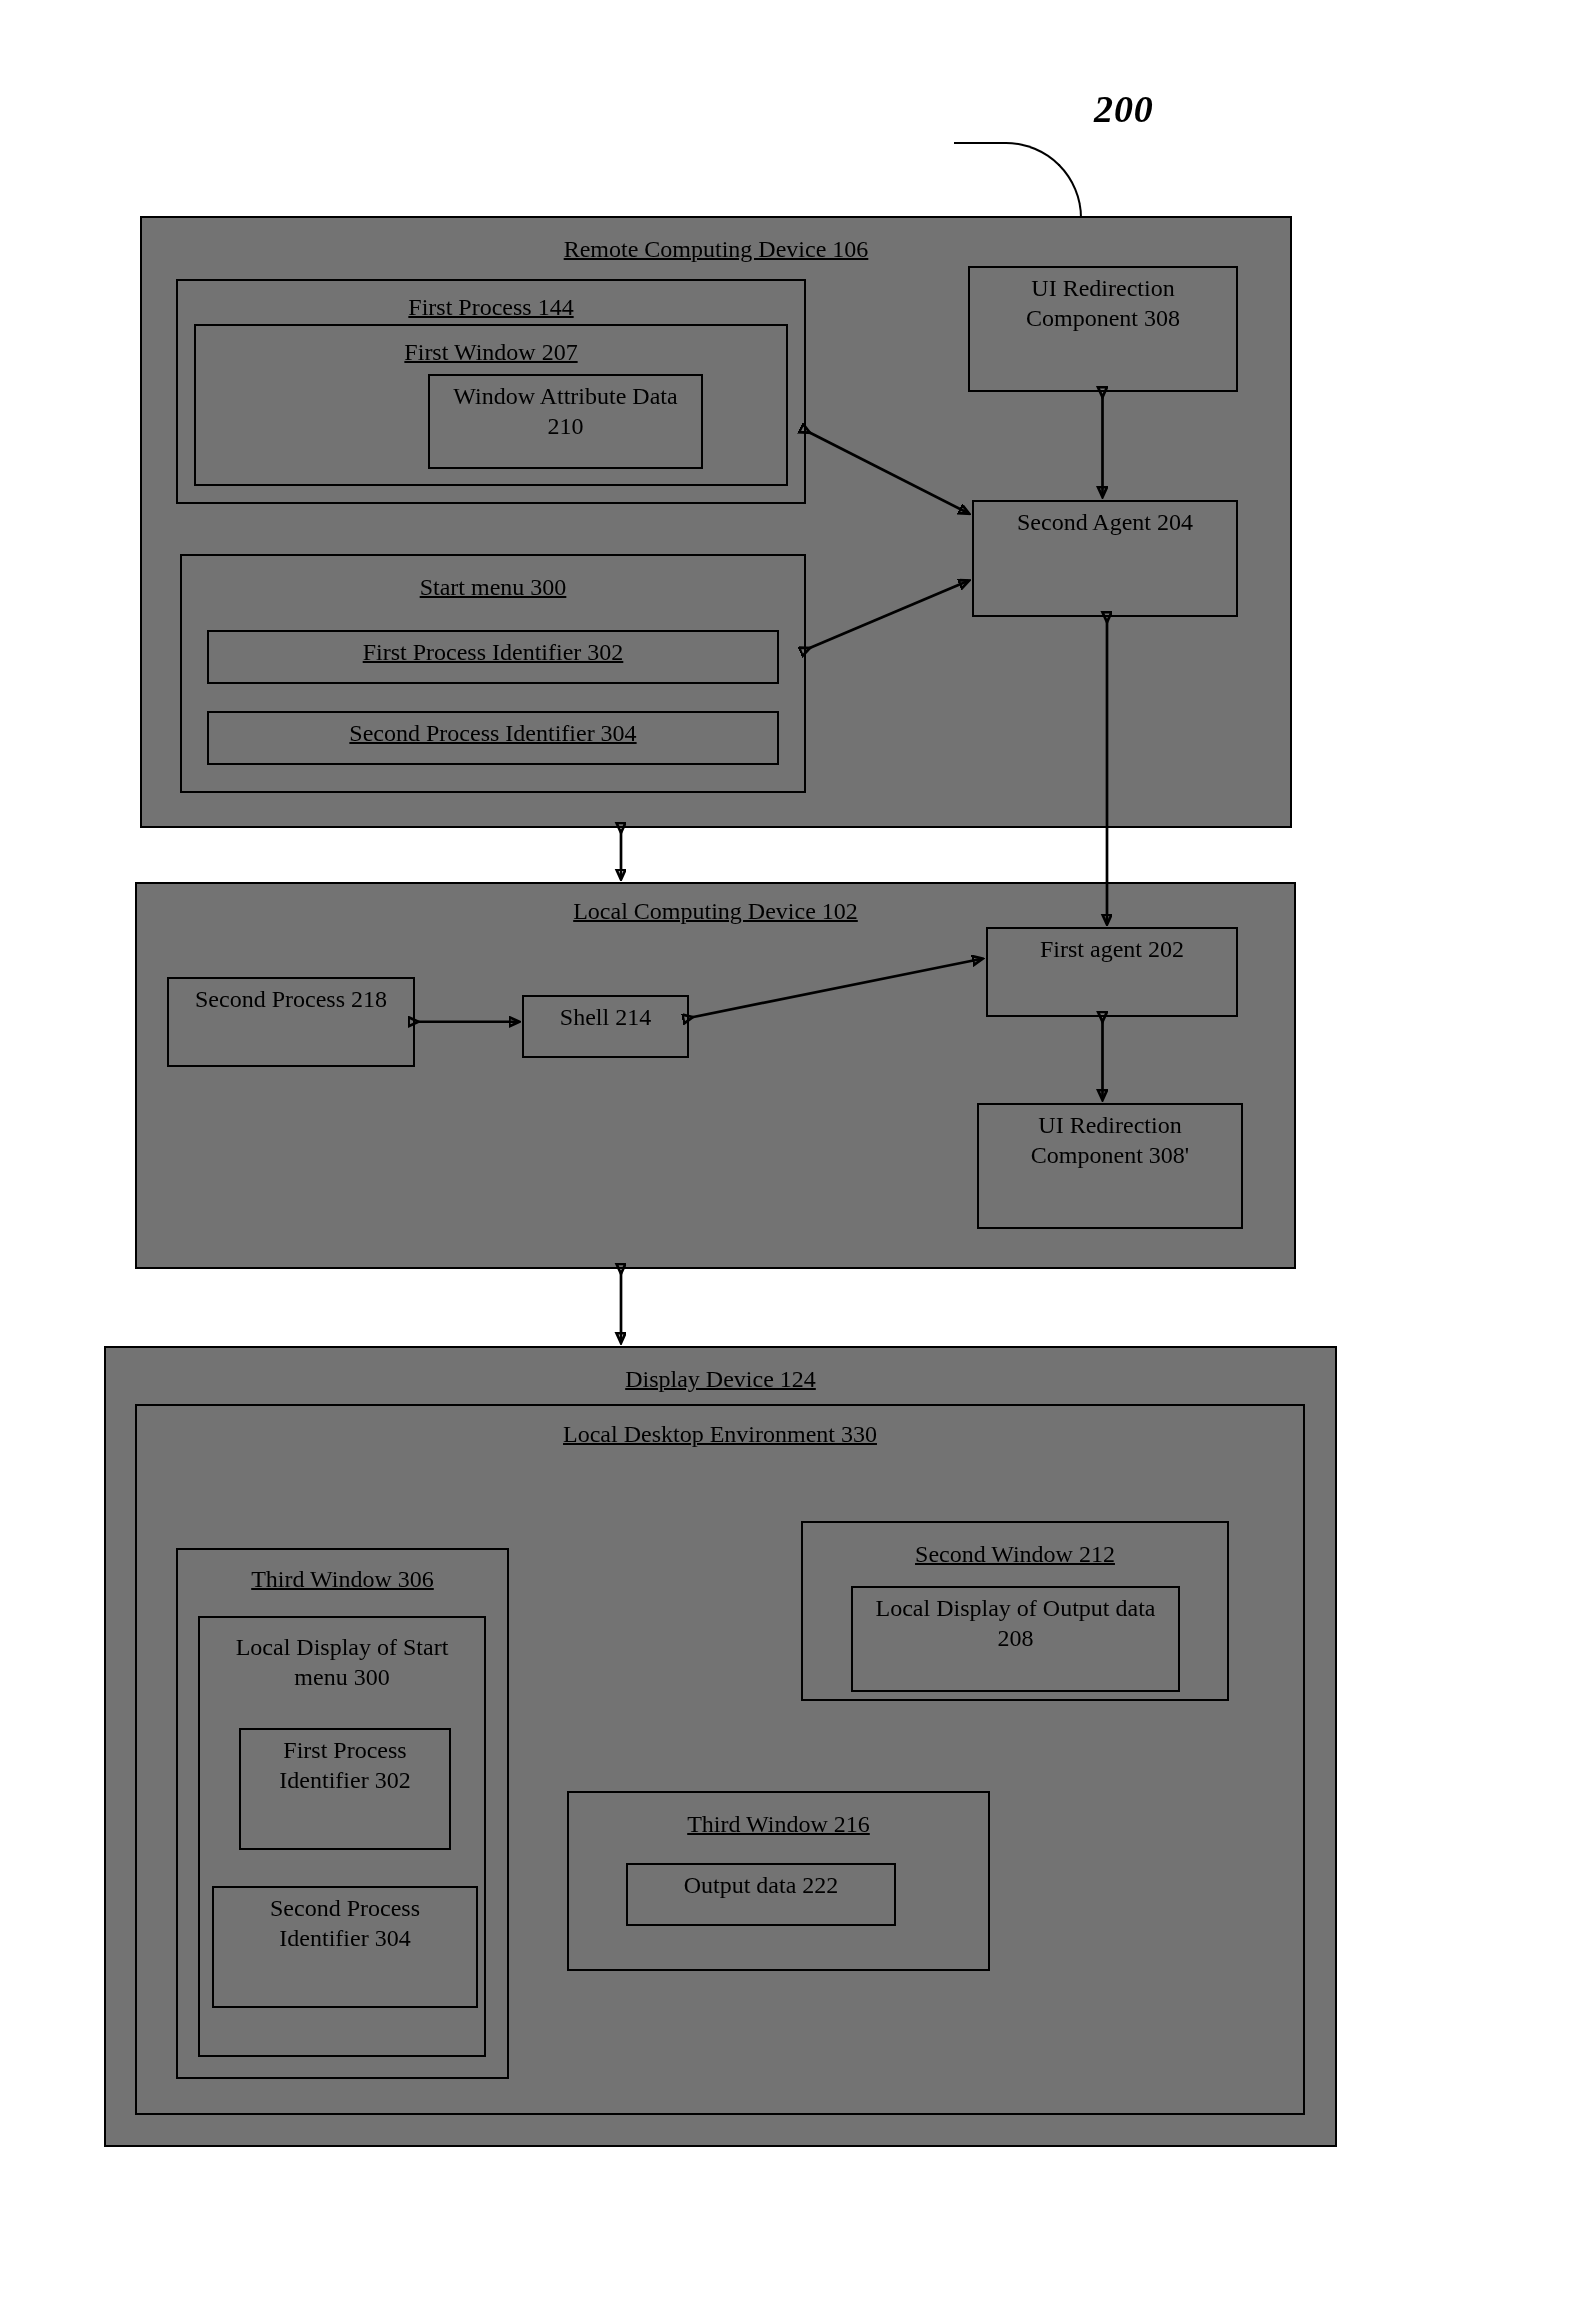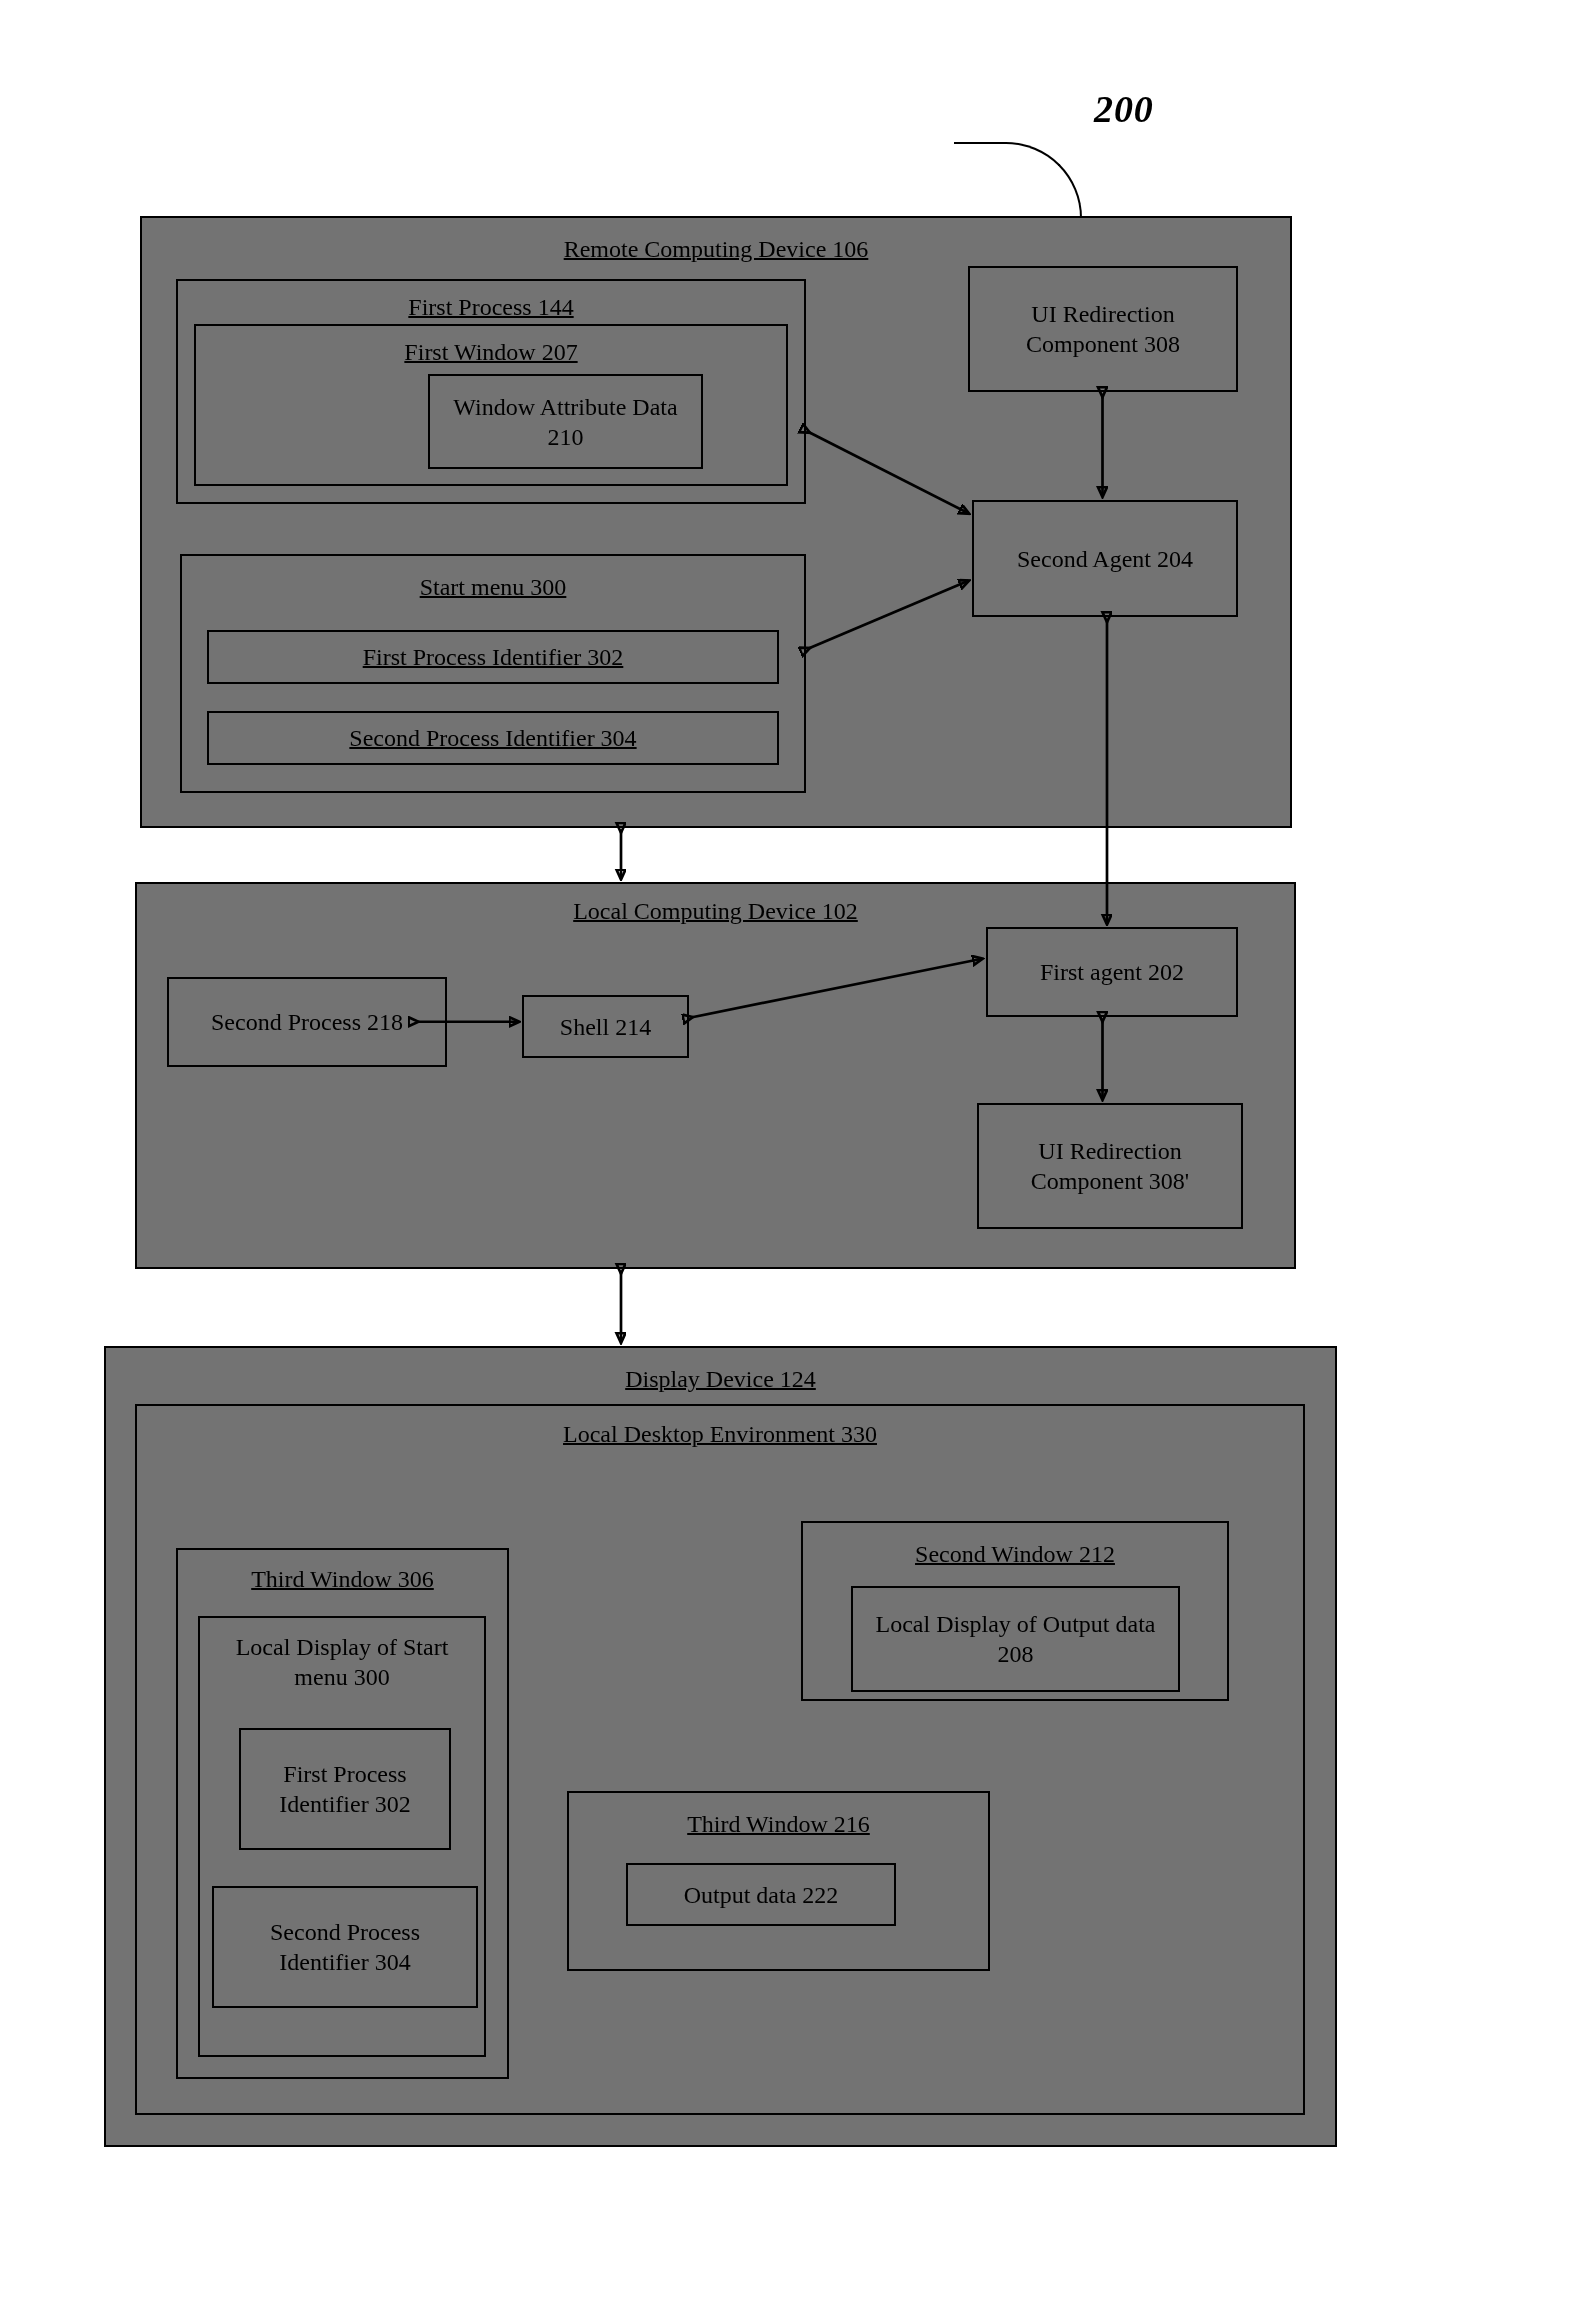--- a/index.html
+++ b/index.html
@@ -24,21 +24,20 @@
     background: #737373;
     box-sizing: border-box;
     text-align: center;
     padding: 5.4px 9px;
     display: flex;
     flex-direction: column;
     align-items: center;
     justify-content: flex-start;
   }
   .box.mid {
-    justify-content: center;
   }
   .box.under {
     text-decoration: underline;
     text-decoration-thickness: 1.8px;
   }
   .no-border { border: none; background: transparent; }
   .figure-label {
     position: absolute;
     font-style: italic;
     font-weight: bold;
@@ -108,21 +107,21 @@
   </div>
 
   <div class="box mid" style="left:972px; top:500px; width:266px; height:117px;">
     <span>Second Agent 204</span>
   </div>
 
   <div class="box" style="left:135px; top:882px; width:1161px; height:387px;">
     <span class="box no-border under" style="position:relative; margin-top:1px;">Local Computing Device 102</span>
   </div>
 
-  <div class="box mid" style="left:167px; top:977px; width:280px; height:90px;">
+  <div class="box mid" style="left:167px; top:977px; width:248px; height:90px;">
     <span>Second Process 218</span>
   </div>
 
   <div class="box mid" style="left:522px; top:995px; width:167px; height:63px;">
     <span>Shell 214</span>
   </div>
 
   <div class="box mid" style="left:986px; top:927px; width:252px; height:90px;">
     <span>First agent 202</span>
   </div>

